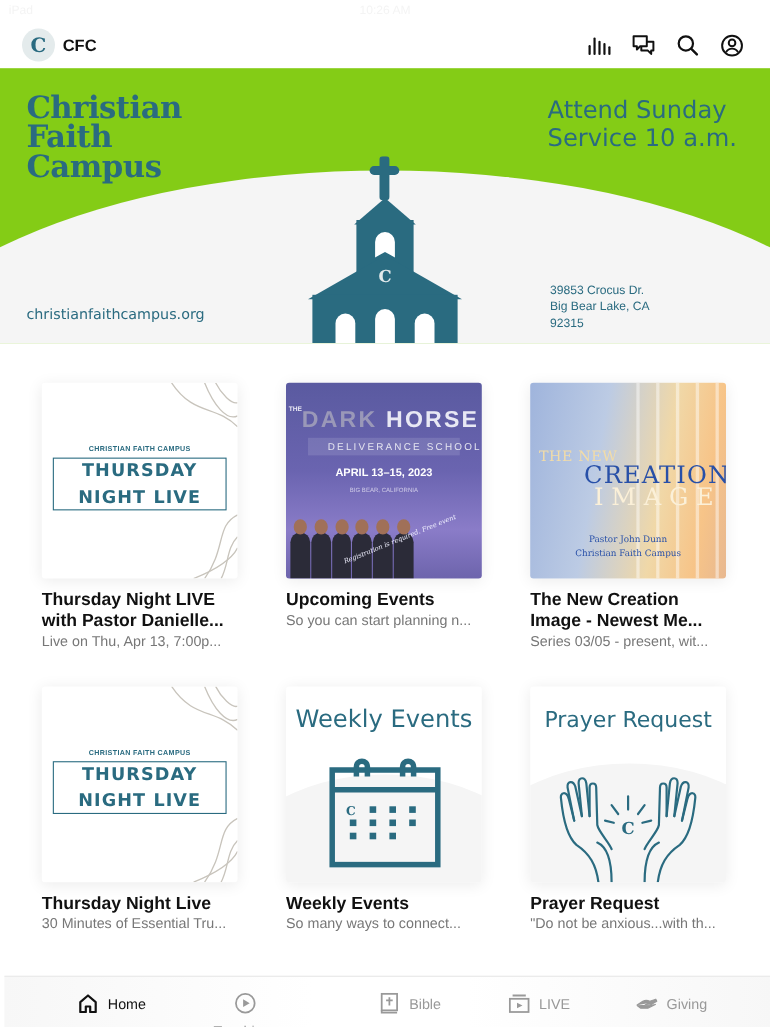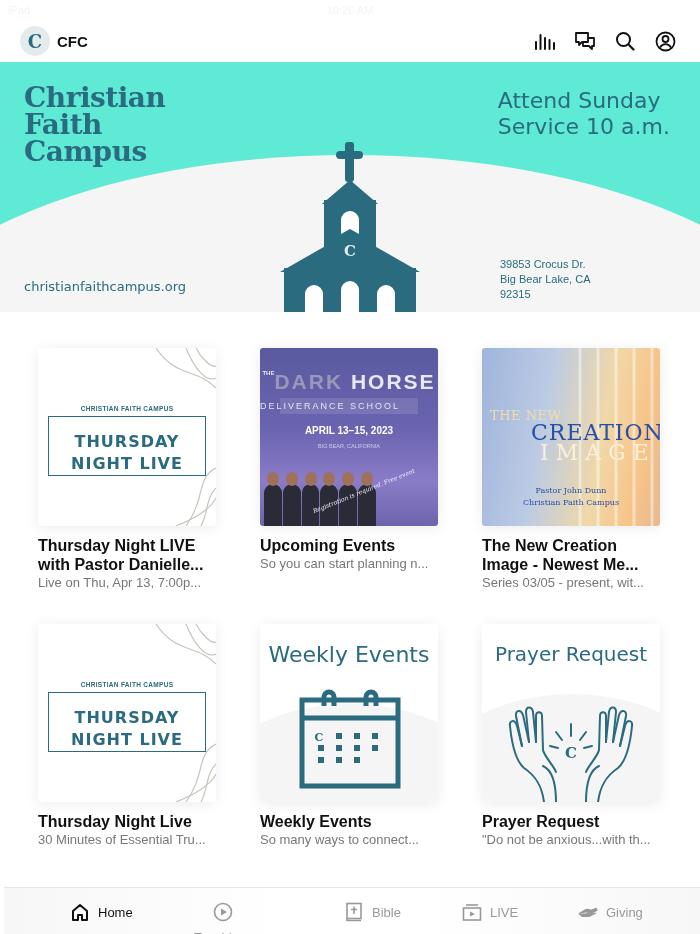--- a/index.html
+++ b/index.html
@@ -9,47 +9,47 @@
     .statusbar { position: absolute; top: 0; left: 0; width: 700px; height: 20px; color: #f4f4f4; font-size: 11px; }
     .statusbar .left { position: absolute; left: 8px; top: 4px; }
     .statusbar .center { position: absolute; left: 0; right: 0; top: 4px; text-align: center; }
 
     .topbar { position: absolute; top: 20px; left: 0; width: 700px; height: 42px; }
     .logo-circle { position: absolute; left: 20px; top: 6px; width: 30px; height: 30px; border-radius: 50%; background: #e4ebec; display: flex; align-items: center; justify-content: center; color: #2a6b80; font-family: "DejaVu Serif", serif; font-weight: bold; font-size: 18px; }
     .app-name { position: absolute; left: 57px; top: 13px; font-weight: bold; font-size: 15px; color: #111; }
     .top-icons { position: absolute; right: 24px; top: 10px; display: flex; gap: 18px; }
     .top-icons .ic { width: 22px; height: 22px; display: flex; align-items: center; justify-content: center; }
 
-    .hero { position: absolute; top: 62px; left: 0; width: 700px; height: 250px; background: #5eead4; overflow: hidden; }
+    .hero { position: absolute; top: 62px; left: 0; width: 700px; height: 250px; background: #84cc16; overflow: hidden; }
     .hero .arc { position: absolute; left: -120px; top: 93px; width: 940px; height: 420px; border-radius: 50%; background: #f5f5f5; }
     .hero-title { position: absolute; left: 24px; top: 22px; color: #2a6b80; font-family: "DejaVu Serif", serif; font-weight: bold; font-size: 28px; line-height: 27px; letter-spacing: -0.5px; }
     .hero-attend { position: absolute; right: 30px; top: 26px; color: #2a6b80; font-size: 22px; line-height: 26px; font-family: "DejaVu Sans", sans-serif; }
     .hero-url { position: absolute; left: 24px; top: 217px; color: #2a6b80; font-size: 13px; font-family: "DejaVu Sans", sans-serif; }
     .hero-addr { position: absolute; left: 500px; top: 195px; color: #2a6b80; font-size: 11px; line-height: 15px; font-family: Liberation Sans, sans-serif; }
     .church { position: absolute; left: 278px; top: 80px; }
 
     .grid { position: absolute; top: 348px; left: 38px; width: 630px; }
     .card { position: absolute; width: 180px; }
     .thumb { width: 178px; height: 178px; border-radius: 3px; overflow: hidden; position: relative; box-shadow: 0 2px 14px rgba(0,0,0,0.08); background: #fff; }
     .card-title { margin-top: 10px; font-weight: bold; font-size: 16px; line-height: 19px; color: #111; }
     .card-sub { font-size: 13px; color: #777; line-height: 16px; margin-top: 1px; white-space: nowrap; }
 
     
     .tnl { background: #fff; }
     .tnl .small { position: absolute; top: 57px; left: 0; right: 0; text-align: center; font-size: 6.5px; font-weight: bold; color: #2a6b80; letter-spacing: 0.3px; }
-    .tnl .box { position: absolute; left: 10px; top: 68px; width: 158px; height: 60px; border: 1.5px solid #2a6b80; display: flex; flex-direction: column; align-items: center; justify-content: flex-end; }
+    .tnl .box { position: absolute; left: 10px; top: 68px; width: 158px; height: 48px; border: 1.5px solid #2a6b80; display: flex; flex-direction: column; align-items: center; justify-content: space-between; }
     .tnl .box span { font-family: "DejaVu Sans", sans-serif; font-weight: bold; color: #2a6b80; font-size: 16px; line-height: 22px; letter-spacing: 1px; }
 
     
     .dh { background: linear-gradient(180deg, #5a5aa0 0%, #6a64b0 45%, #8a7cc8 75%, #6d64ac 100%); }
     .dh .t1 { position: absolute; top: 22px; left: 0; right: 0; text-align: center; color: #e8e8f4; font-weight: bold; font-size: 21px; letter-spacing: 2px; }
     .dh .t1 .the { font-size: 6px; vertical-align: top; letter-spacing: 0; }
     .dh .t1 .dark { color: #9a98b8; }
     .dh .band { position: absolute; top: 50px; left: 20px; right: 20px; height: 16px; background: rgba(255,255,255,0.12); }
-    .dh .t2 { position: absolute; top: 53px; left: 0; right: 0; text-align: left; color: #e4e4f0; font-size: 9px; letter-spacing: 2px; }
+    .dh .t2 { position: absolute; top: 53px; left: 0; right: 0; text-align: right; color: #e4e4f0; font-size: 9px; letter-spacing: 2px; }
     .dh .t3 { position: absolute; top: 77px; left: 0; right: 0; text-align: center; color: #fff; font-weight: bold; font-size: 10px; }
     .dh .t4 { position: absolute; top: 95px; left: 0; right: 0; text-align: center; color: #d0cce8; font-size: 5.5px; }
     .dh .people { position: absolute; left: 4px; bottom: 0; width: 112px; height: 42px; display: flex; gap: 1px; }
     .dh .people div { flex: 1; background: #2b2b38; border-radius: 9px 9px 0 0; position: relative; }
     .dh .people div::before { content: ""; position: absolute; top: -12px; left: 50%; margin-left: -6px; width: 12px; height: 14px; border-radius: 50%; background: #a07058; }
     .dh .reg { position: absolute; right: 20px; bottom: 32px; color: #f0f0ff; font-style: italic; font-size: 6px; transform: rotate(-22deg); font-family: "DejaVu Serif", serif; }
 
     
     .nc { background: linear-gradient(100deg, #9fb4dc 0%, #bccbe4 35%, #f0d8a8 65%, #f7c488 85%, #e8b890 100%); }
     .nc .glow { position: absolute; right: 0; top: 0; width: 90px; height: 178px; background: repeating-linear-gradient(90deg, rgba(255,255,255,0) 0 8px, rgba(255,255,255,0.45) 9px 11px, rgba(255,255,255,0) 12px 18px); }

